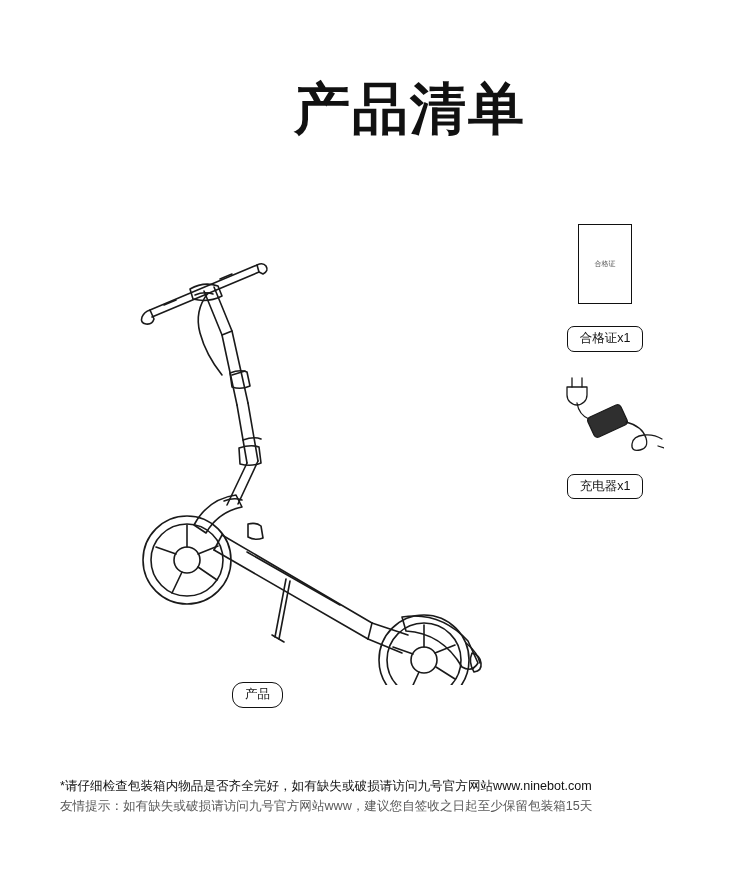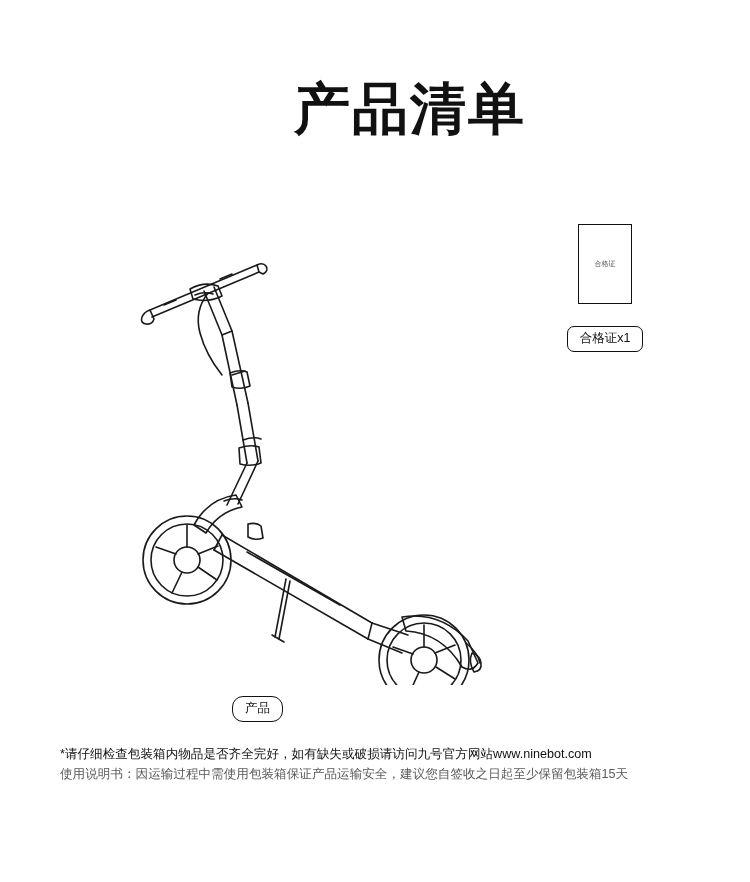--- a/index.html
+++ b/index.html
@@ -56,21 +56,21 @@
     background: #fff;
     font-size: 12.5px;
     line-height: 1;
     padding: 5px 12px 6px 12px;
     white-space: nowrap;
     text-align: center;
     color: #111;
   }
   .pill-product {
     left: 232px;
-    top: 696px;
+    top: 682px;
   }
   
   .accessories {
     position: absolute;
     left: 520px;
     top: 218px;
     width: 170px;
   }
   .acc {
     position: relative;
@@ -116,21 +116,21 @@
     display: flex;
     align-items: center;
     justify-content: center;
     font-size: 7px;
     color: #555;
   }
   
   .footer {
     position: absolute;
     left: 60px;
-    top: 744px;
+    top: 776px;
     width: 640px;
     font-size: 12.6px;
     line-height: 20px;
     color: #111;
   }
   .footer .note-3 {
     color: #5a5a5a;
   }
 </style>
 </head>
@@ -220,22 +220,42 @@
     <div class="acc">
       <div class="acc-art">
         <div class="cert-box">
           <span>合格证</span>
         </div>
       </div>
       <div class="acc-cap">合格证x1</div>
     </div>
 
 
+    <div class="acc">
+      <div class="acc-art">
+        <svg width="118" height="80" viewBox="0 0 118 80" fill="none" stroke="#1a1a1a" stroke-width="1.3" stroke-linecap="round" stroke-linejoin="round">
+
+          <path d="M26 6 L26 15"></path>
+          <path d="M36 6 L36 15"></path>
+
+          <path d="M21 15 h20 v8 a10 10 0 0 1 -20 0 z"></path>
+
+          <path d="M31 31 q2 12 12 16"></path>
+
+          <path d="M44 45 l26 -12 a4 4 0 0 1 5 2 l6 13 a4 4 0 0 1 -2 5 l-26 12 a4 4 0 0 1 -5 -2 l-6 -13 a4 4 0 0 1 2 -5 z" fill="#2f2f2f" stroke="#1a1a1a"></path>
+
+          <path d="M80 50 q16 4 20 16 q3 10 -6 12 q-9 2 -8 -6 q1 -8 12 -9 q10 -1 18 4"></path>
+
+          <path d="M112 74 l6 2"></path>
+        </svg>
+      </div>
+      <div class="acc-cap">充电器x1</div>
+    </div>
 
 
   </div>
 
   <div class="footer">
     <div class="note-1">*请仔细检查包装箱内物品是否齐全完好，如有缺失或破损请访问九号官方网站www.ninebot.com</div>
-    <div class="note-3">使用说明书：因运输过程中需使用包装箱保证产品运输安全，建议您自签收之日起至少保留包装箱15天</div>
+    <div class="note-3">友情提示：如有缺失或破损请访问九号官方网站www，建议您自签收之日起至少保留包装箱15天</div>
   </div>
 
 </div>
 
 </body></html>

